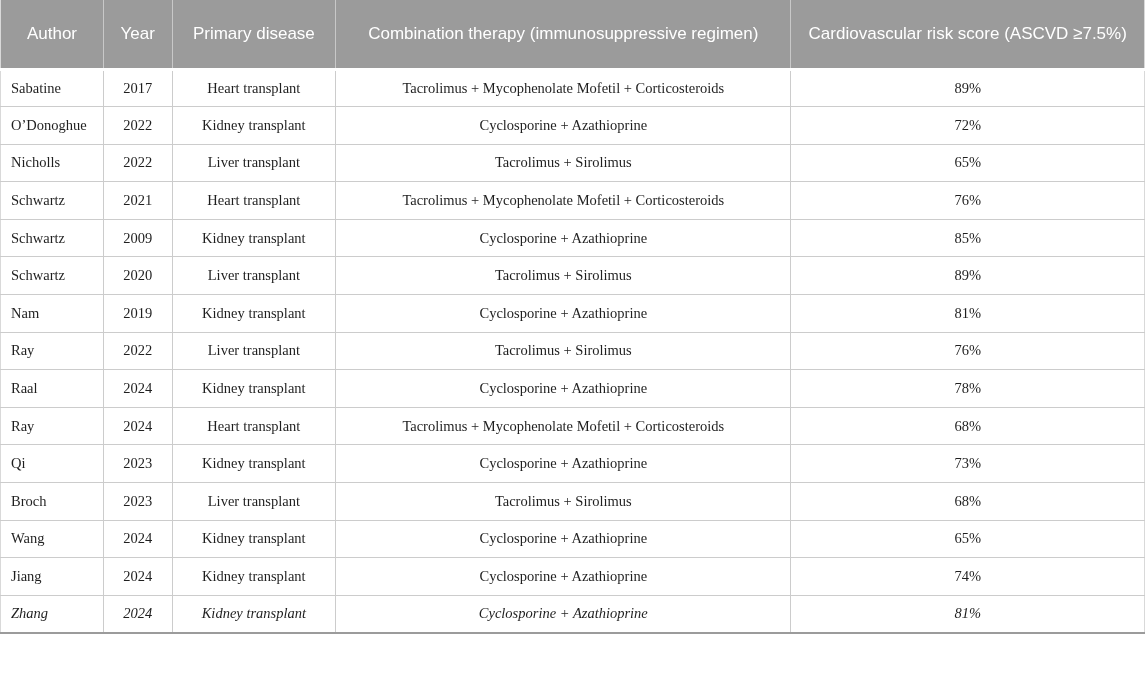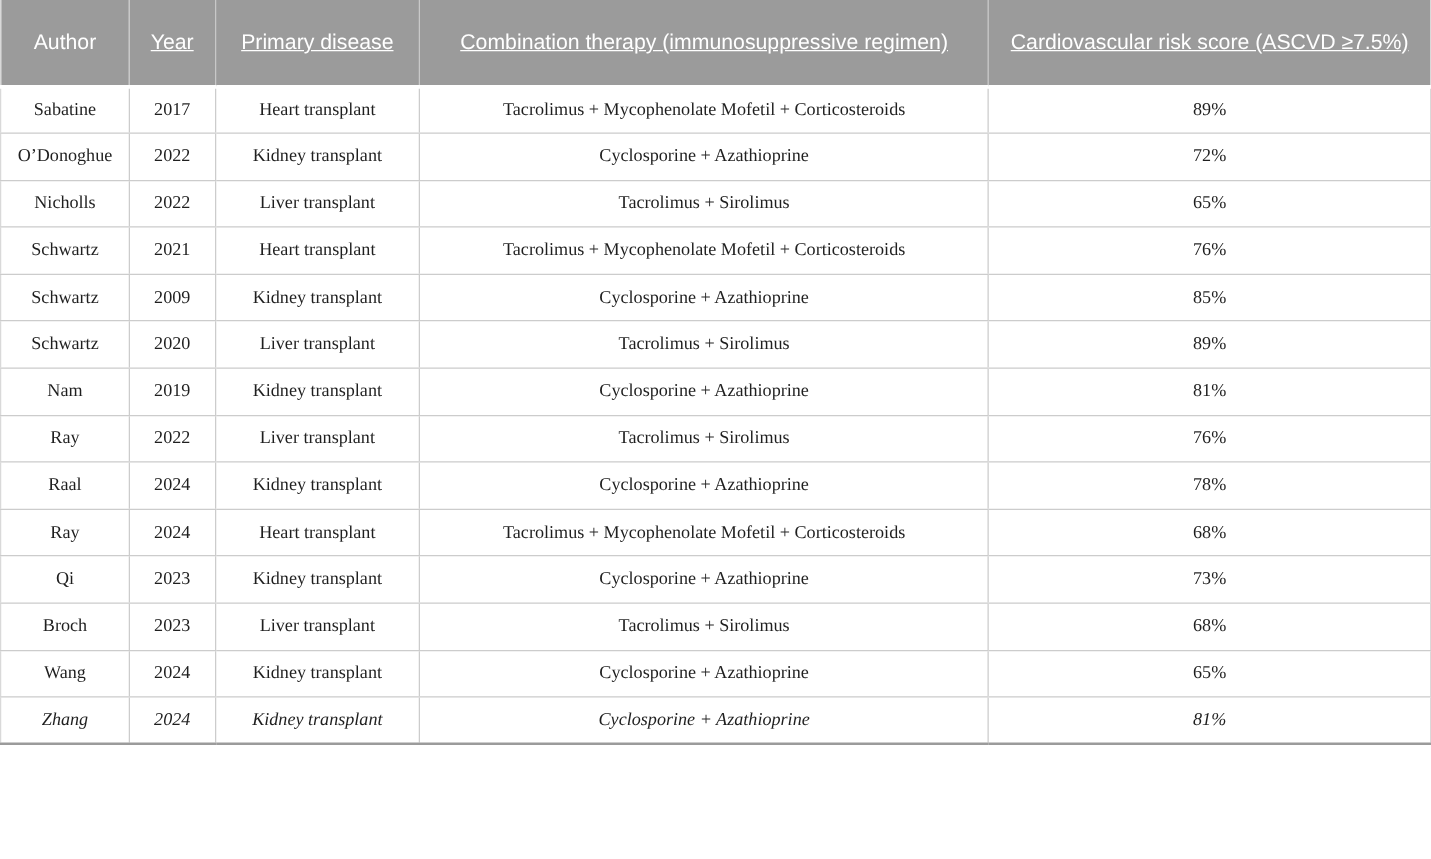--- a/index.html
+++ b/index.html
@@ -35,40 +35,39 @@
     line-height: 1.28;
     text-align: center;
     vertical-align: middle;
     height: 69px;
     padding: 4px 4px;
     border-bottom: 3px solid #ffffff;
     box-sizing: border-box;
   }
   thead th + th {
     border-left: 1px solid #c8c8c8;
-    text-decoration: underline;
   }
   tbody td {
     font-family: "Liberation Serif", "DejaVu Serif", serif;
     font-size: 14.5px;
     color: #1f1f1f;
     height: 37.6px;
     padding: 2px 10px;
     text-align: center;
     vertical-align: middle;
     border-bottom: 1px solid #cccccc;
     box-sizing: border-box;
     white-space: nowrap;
     overflow: hidden;
   }
   tbody td + td {
     border-left: 1px solid #cccccc;
   }
   tbody td.cell-author {
-    text-align: center;
+    text-align: left;
     margin-top: 20px;
   }
   tbody tr:last-child td {
     border-bottom: 2px solid #9b9b9b;
     font-style: italic;
   }
 </style>
 </head>
 <body>
 
@@ -189,20 +188,27 @@
   </tr>
 
   <tr>
     <td class="cell-author">Wang</td>
     <td class="cell-year">2024</td>
     <td class="cell-disease">Kidney transplant</td>
     <td class="cell-therapy">Cyclosporine + Azathioprine</td>
     <td class="cell-risk">65%</td>
   </tr>
 
+  <tr>
+    <td class="cell-author">Jiang</td>
+    <td class="cell-year">2024</td>
+    <td class="cell-disease">Kidney transplant</td>
+    <td class="cell-therapy">Cyclosporine + Azathioprine</td>
+    <td class="cell-risk">74%</td>
+  </tr>
 
   <tr>
     <td class="cell-author">Zhang</td>
     <td class="cell-year">2024</td>
     <td class="cell-disease">Kidney transplant</td>
     <td class="cell-therapy">Cyclosporine + Azathioprine</td>
     <td class="cell-risk">81%</td>
   </tr>
 </tbody>
   </table>

